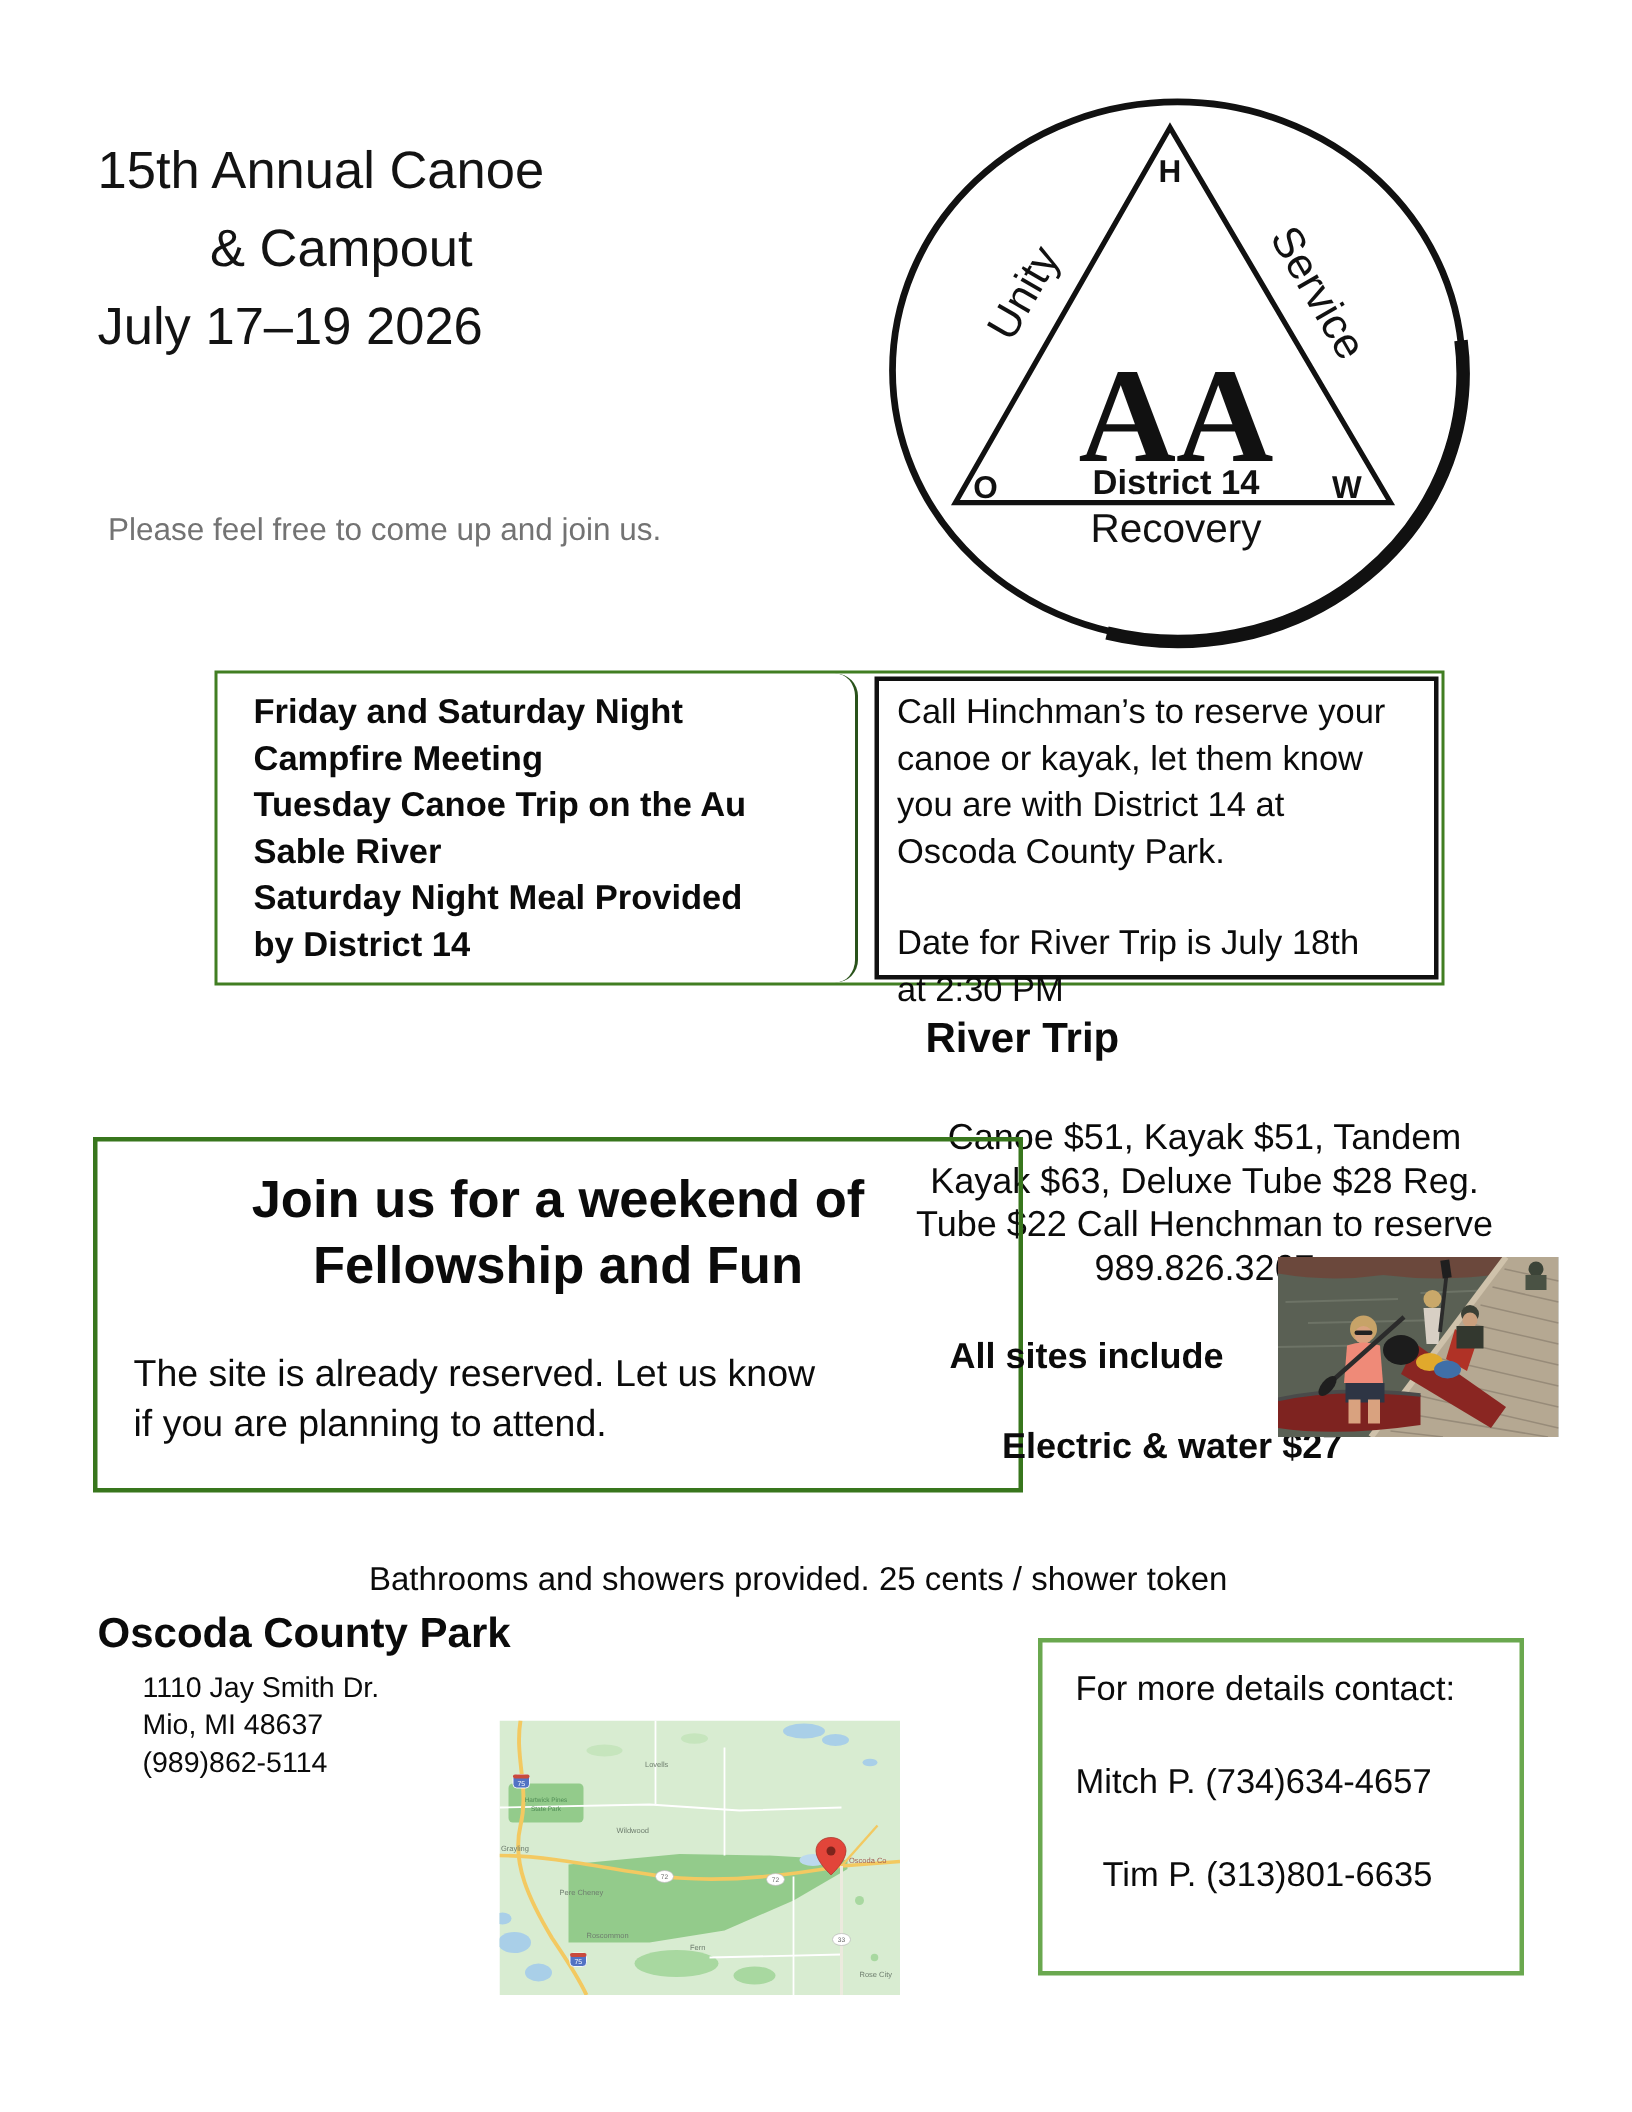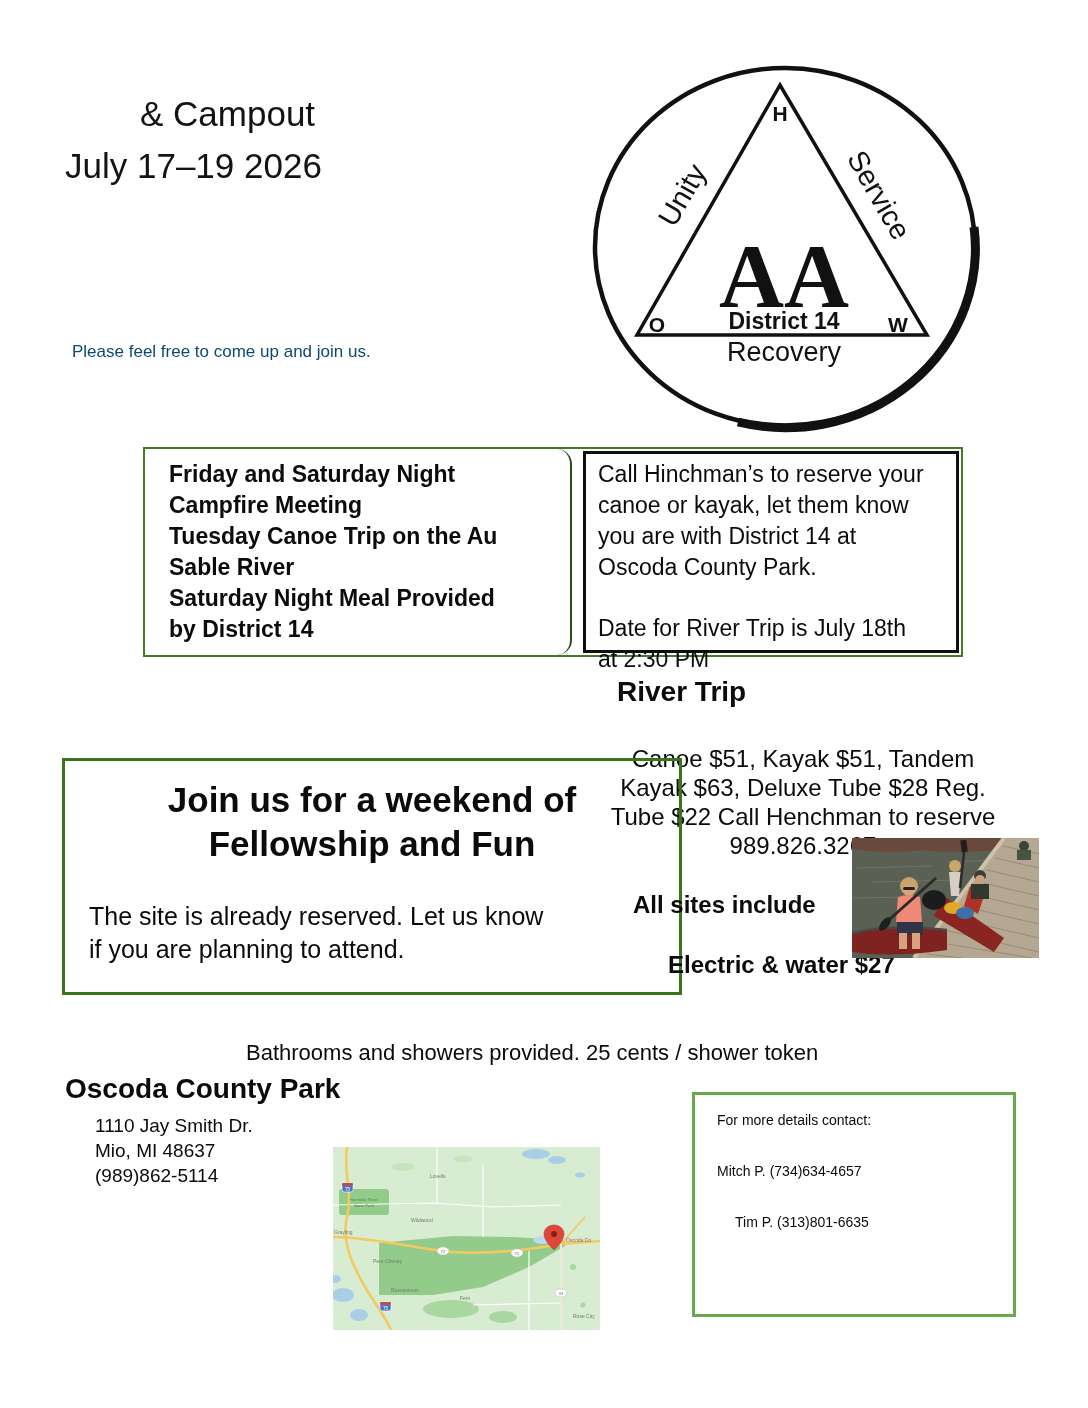--- a/index.html
+++ b/index.html
@@ -11,21 +11,21 @@
     background: #ffffff;
     color: #0b0b0b;
     font-family: "Liberation Sans", sans-serif;
     overflow: hidden;
   }
   .abs { position:absolute; }
 
   
   .title-block { left:65px; top:88px; font-size:35px; line-height:52px; color:#131313; }
   .title-line2 { padding-left:75px; }
-  .intro { left:72px; top:342px; font-size:17px; color:#0c4a6e; }
+  .intro { left:72px; top:342px; font-size:21px; color:#737373; }
 
   
   .info-table { left:143px; top:447px; width:820px; height:210px;
     display:flex; border:2px solid #417e22; }
   .cell-left { width:427px; padding:10px 50px 0 24px; border-right:2px solid #29521a;border-radius:15px; }
   .cell-left p { font-weight:700; font-size:23px; line-height:31px; }
   .cell-right { flex:1; border:3px solid #101010; margin:2px 2px 2px 11px; padding:5px 26px 0 12px; }
   .cell-right p { font-weight:400; font-size:23px; line-height:31px; }
   .cell-right p + p { margin-top:30px; }
 
@@ -53,33 +53,34 @@
 
   
   .park-name { left:65px; top:1073px; font-size:28px; font-weight:700; }
   .park-address { left:95px; top:1113px; font-size:19px; line-height:25px; }
 
   
   .map { left:333px; top:1147px; width:267px; height:183px; }
 
   
   .contact-box { left:692px; top:1092px; width:324px; height:225px;
-    border:3px solid #6aa84f; padding:17px 0 0 22px; font-size:14px; }
+    border:3px solid #6aa84f; padding:17px 0 0 22px; font-size:23px; }
   .contact-line { margin-top:35px; }
   .contact-line.tim { padding-left:18px; }
 
   svg text { font-family:"Liberation Sans", sans-serif; }
   svg .serif { font-family:"Liberation Serif", serif; }
 </style>
 </head>
 <body>
 
 <div class="page">
 
   <div class="abs title-block">
+    <div>15th Annual Canoe</div>
     <div class="title-line2">&amp; Campout</div>
     <div>July 17–19 2026</div>
   </div>
 
   <div class="abs intro">Please feel free to come up and join us.</div>
 
   <div class="abs" style="left:588px; top:55px; width:395px; height:380px;">
     <svg width="395" height="380" viewBox="0 0 395 380">
       <ellipse cx="197" cy="192" rx="190" ry="179" fill="#ffffff" stroke="#111111" stroke-width="4.5"></ellipse>
       <path d="M 150,367 A 190,179 0 0 0 386,172" fill="none" stroke="#111111" stroke-width="9"></path>

